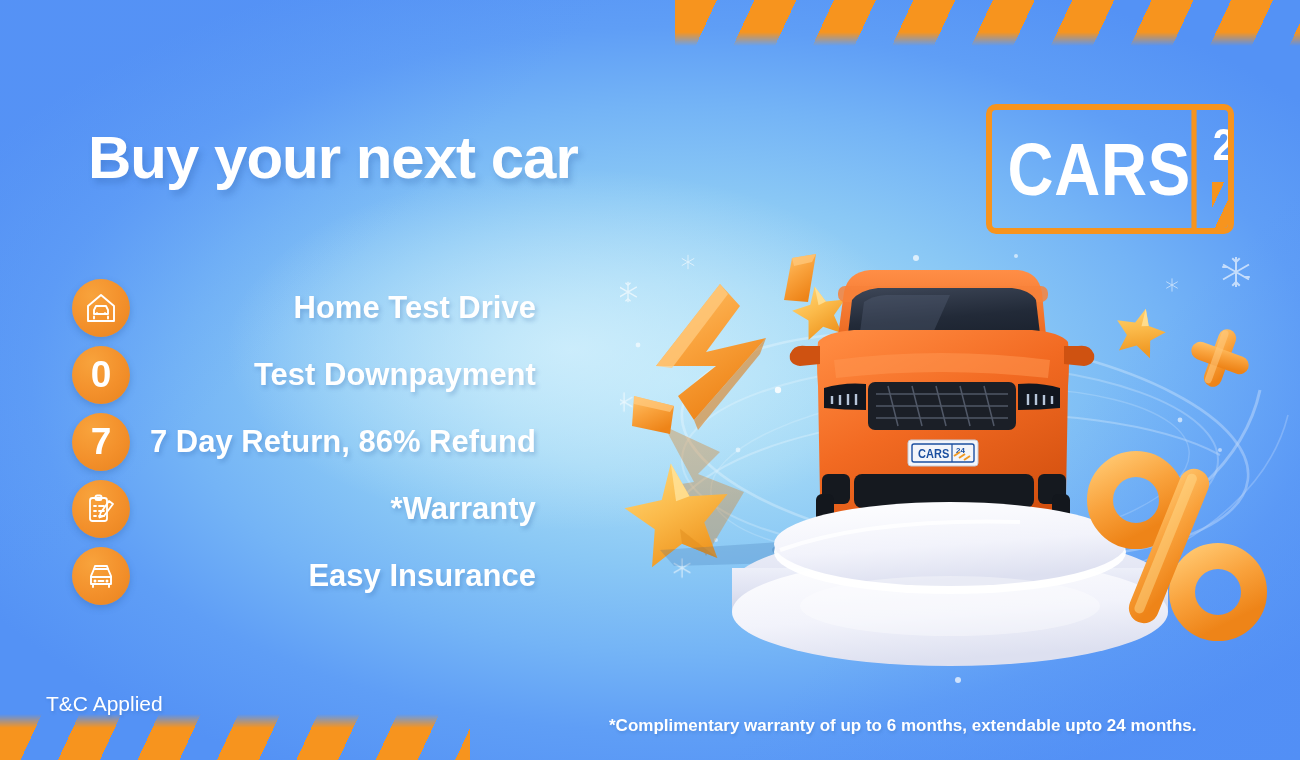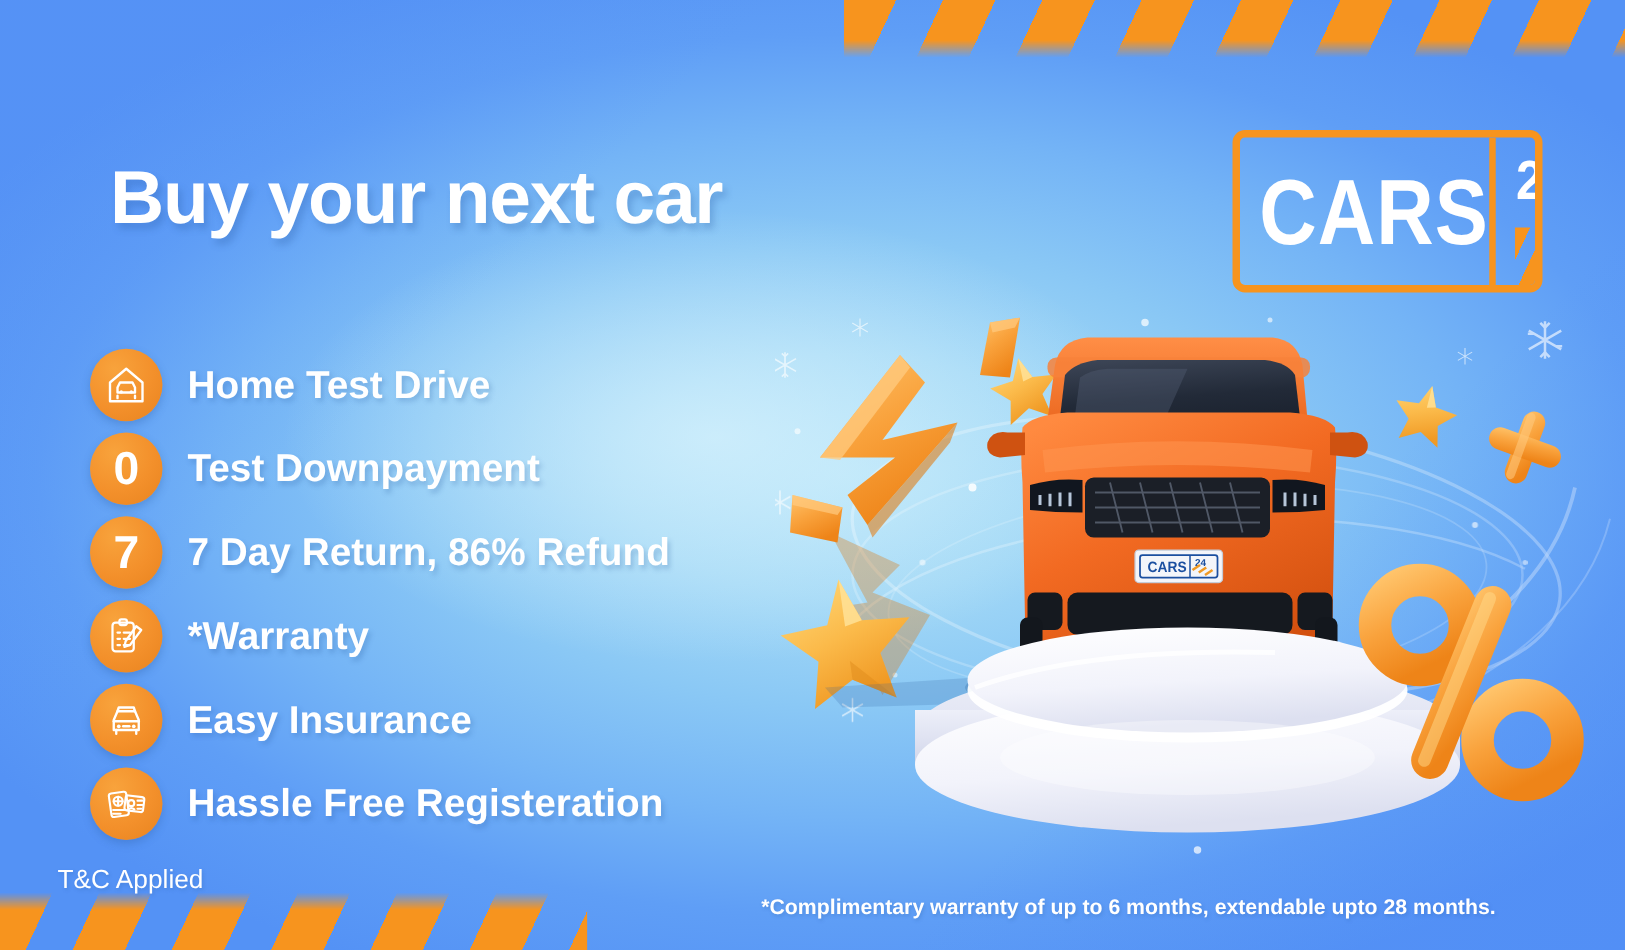--- a/index.html
+++ b/index.html
@@ -75,21 +75,21 @@
   }
   .logo-slashes {
     position:absolute; left:0; right:0; bottom:0; height:46px;
     background:repeating-linear-gradient(115deg,
       #f7941e 0px, #f7941e 11px,
       rgba(255,255,255,0) 11px, rgba(255,255,255,0) 22px);
   }
 
   
   .features { position:absolute; left:72px; top:274px; }
-  .feature { display:flex; align-items:center; height:67px; }
+  .feature { display:flex; align-items:center; height:67px;justify-content:space-between; }
   .badge {
     width:58px; height:58px; flex:0 0 58px;
     border-radius:50%;
     background:radial-gradient(circle at 34% 28%, #f8a33c 0%, #f3902b 55%, #e8831f 100%);
     box-shadow:0 3px 7px rgba(40,90,160,.30);
     display:flex; align-items:center; justify-content:center;
     color:#ffffff;
   }
   .badge-num { font-size:37px; font-weight:700; line-height:1; }
   .badge svg { display:block; }
@@ -384,34 +384,19 @@
           <path d="M8 19 h20"></path>
           <circle cx="12" cy="23" r="1.5" fill="#fff" stroke="none"></circle>
           <circle cx="24" cy="23" r="1.5" fill="#fff" stroke="none"></circle>
           <path d="M15.5 23 h5"></path>
           <path d="M10 26 v3 M26 26 v3"></path>
         </svg>
       </div>
       <div class="feature-label">Easy Insurance</div>
     </div>
 
-    <div class="feature">
-      <div class="badge">
-        <svg width="36" height="36" viewBox="0 0 36 36" fill="none" stroke="#fff" stroke-width="1.7" stroke-linecap="round" stroke-linejoin="round">
-          <rect x="5" y="9" width="14" height="19" rx="2" transform="rotate(-8 12 18)"></rect>
-          <circle cx="11.5" cy="16" r="3.6"></circle>
-          <path d="M8 16 h7 M11.5 12.4 v7.2"></path>
-          <path d="M7.5 23 h9 M7.5 26 h6"></path>
-          <rect x="17" y="12" width="15" height="12" rx="2" transform="rotate(7 24.5 18)"></rect>
-          <circle cx="22" cy="17.5" r="2.4"></circle>
-          <path d="M19.5 22.5 q2.5 -2 5 0"></path>
-          <path d="M27 15.5 h4 M27 19 h4 M27 22 h3"></path>
-        </svg>
-      </div>
-      <div class="feature-label">Hassle Free Registeration</div>
-    </div>
 
   </div>
 
   <div class="tc">T&amp;C Applied</div>
-  <div class="disclaimer">*Complimentary warranty of up to 6 months, extendable upto 28 months.</div>
+  <div class="disclaimer">*Complimentary warranty of up to 6 months, extendable upto 24 months.</div>
 
 </div>
 
 </body></html>

